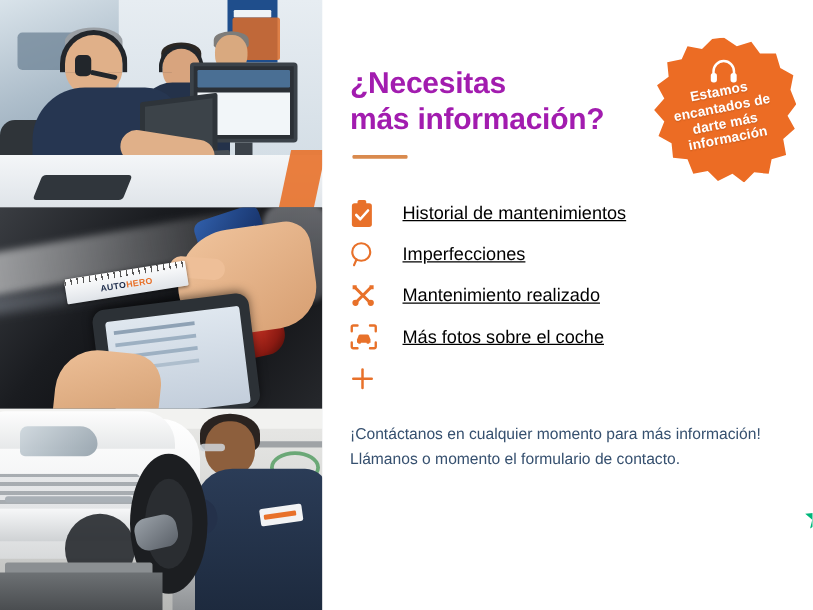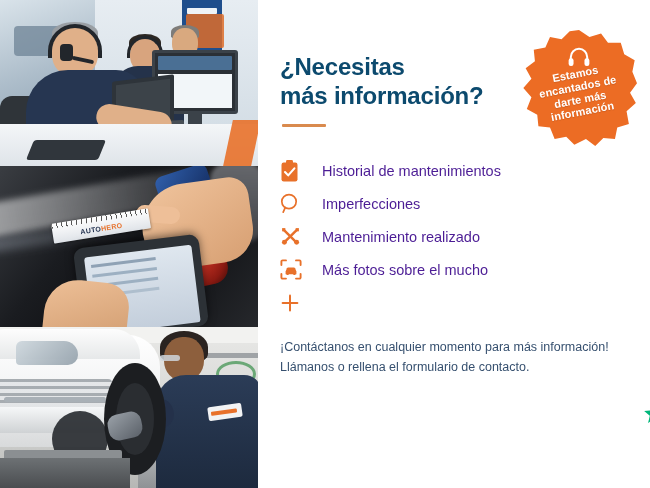--- a/index.html
+++ b/index.html
@@ -358,21 +358,21 @@
     flex: 1;
     height: 488px;
     background: #ffffff;
     padding: 52px 0 0 22px;
   }
 
   .headline {
     font-size: 24px;
     line-height: 1.22;
     font-weight: 700;
-    color: #0c4a6e;
+    color: #a21caf;
     letter-spacing: -.2px;
     max-width: 230px;
   }
 
   .headline-rule {
     width: 44px;
     height: 3px;
     background: #d98a4e;
     margin: 13px 0 0 2px;
     border-radius: 1px;
@@ -429,22 +429,23 @@
   }
   .feature-icon {
     width: 30px;
     flex-shrink: 0;
     display: flex;
     align-items: center;
     justify-content: flex-start;
   }
   .feature-label {
     font-size: 14.5px;
-    color: #4c1d95;
+    color: #000000;
     margin-left: 12px;
+    text-decoration: underline;
   }
 
   
   .contact-text {
     margin-top: 18px;
     font-size: 12.5px;
     line-height: 1.62;
     color: #36506f;
     max-width: 350px;
   }
@@ -611,38 +612,38 @@
               <path d="M1.4 6 V2.6 a1.2 1.2 0 0 1 1.2-1.2 H6"></path>
               <path d="M20.6 6 V2.6 a1.2 1.2 0 0 0-1.2-1.2 H16"></path>
               <path d="M1.4 15 v3.4 a1.2 1.2 0 0 0 1.2 1.2 H6"></path>
               <path d="M20.6 15 v3.4 a1.2 1.2 0 0 1-1.2 1.2 H16"></path>
             </g>
             <path d="M5.6 12.6 l1.3-3.3 a1.3 1.3 0 0 1 1.2-.8 h5.8 a1.3 1.3 0 0 1 1.2 .8 l1.3 3.3 v2.6 h-10.8 z" fill="#e8712a"></path>
             <rect x="6.4" y="14.2" width="2.4" height="1.8" rx=".8" fill="#e8712a"></rect>
             <rect x="13.2" y="14.2" width="2.4" height="1.8" rx=".8" fill="#e8712a"></rect>
           </svg>
         </span>
-        <span class="feature-label">Más fotos sobre el mucho</span>
+        <span class="feature-label">Más fotos sobre el coche</span>
       </li>
 
       <li class="feature-item">
         <span class="feature-icon">
           <svg width="20" height="20" viewBox="0 0 20 20">
             <g stroke="#e8712a" stroke-width="2" stroke-linecap="round">
               <line x1="10" y1="2.6" x2="10" y2="17.4"></line>
               <line x1="2.6" y1="10" x2="17.4" y2="10"></line>
             </g>
           </svg>
         </span>
       </li>
     </ul>
 
     <p class="contact-text">
       <span>¡Contáctanos en cualquier momento para más información!</span><br>
-      <span>Llámanos o rellena el formulario de contacto.</span>
+      <span>Llámanos o momento el formulario de contacto.</span>
     </p>
 
     <div class="trustpilot">
       <div class="tp-logo">
         <svg width="23" height="23" viewBox="0 0 24 24">
           <path d="M12 1.6 l3.1 7.1 7.7 .6 -5.9 5 1.8 7.5 -6.7 -4.1 -6.7 4.1 1.8 -7.5 -5.9 -5 7.7 -.6 z" fill="#00b67a"></path>
         </svg>
 
       </div>
 

